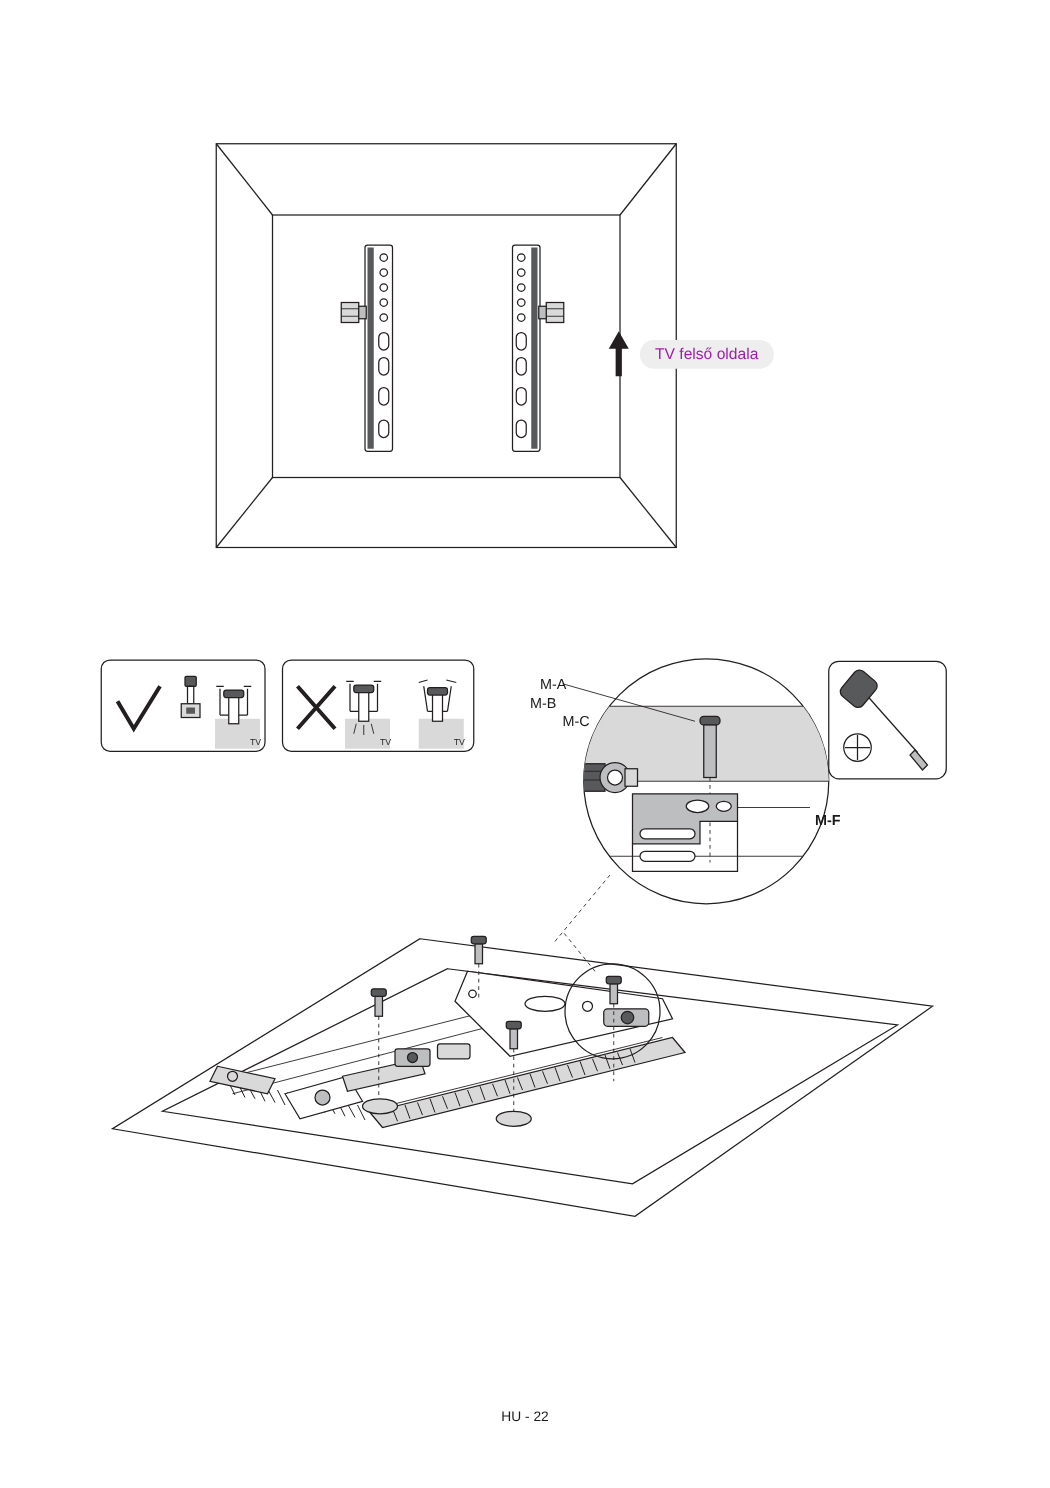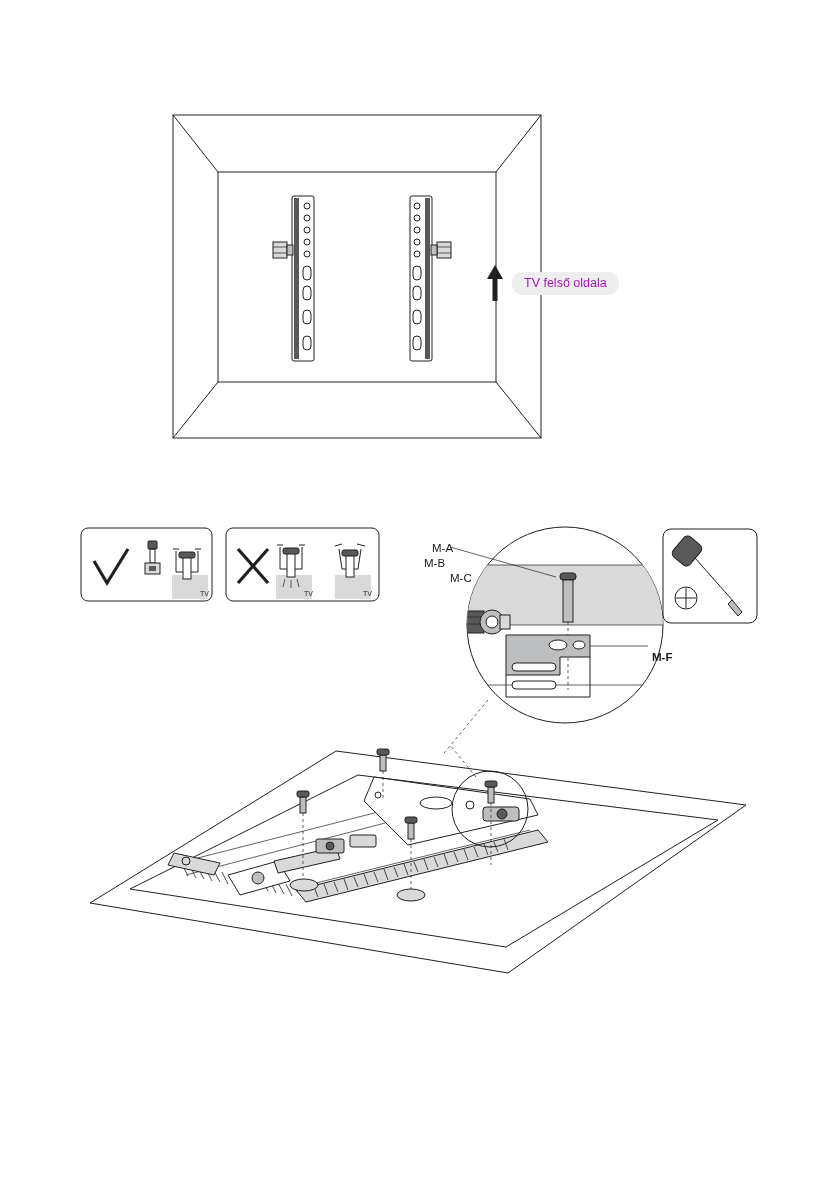--- a/index.html
+++ b/index.html
@@ -412,14 +412,15 @@
 
       <g>
         <ellipse cx="226" cy="150" rx="14" ry="6" class="st fill-l"></ellipse>
         <ellipse cx="333" cy="160" rx="14" ry="6" class="st fill-l"></ellipse>
       </g>
 
       <line x1="398" y1="42" x2="372" y2="10" class="st-thin dash"></line>
     </svg>
   </div>
 
+  <div class="footer">HU - 22</div>
 
 </div>
 
 </body></html>

